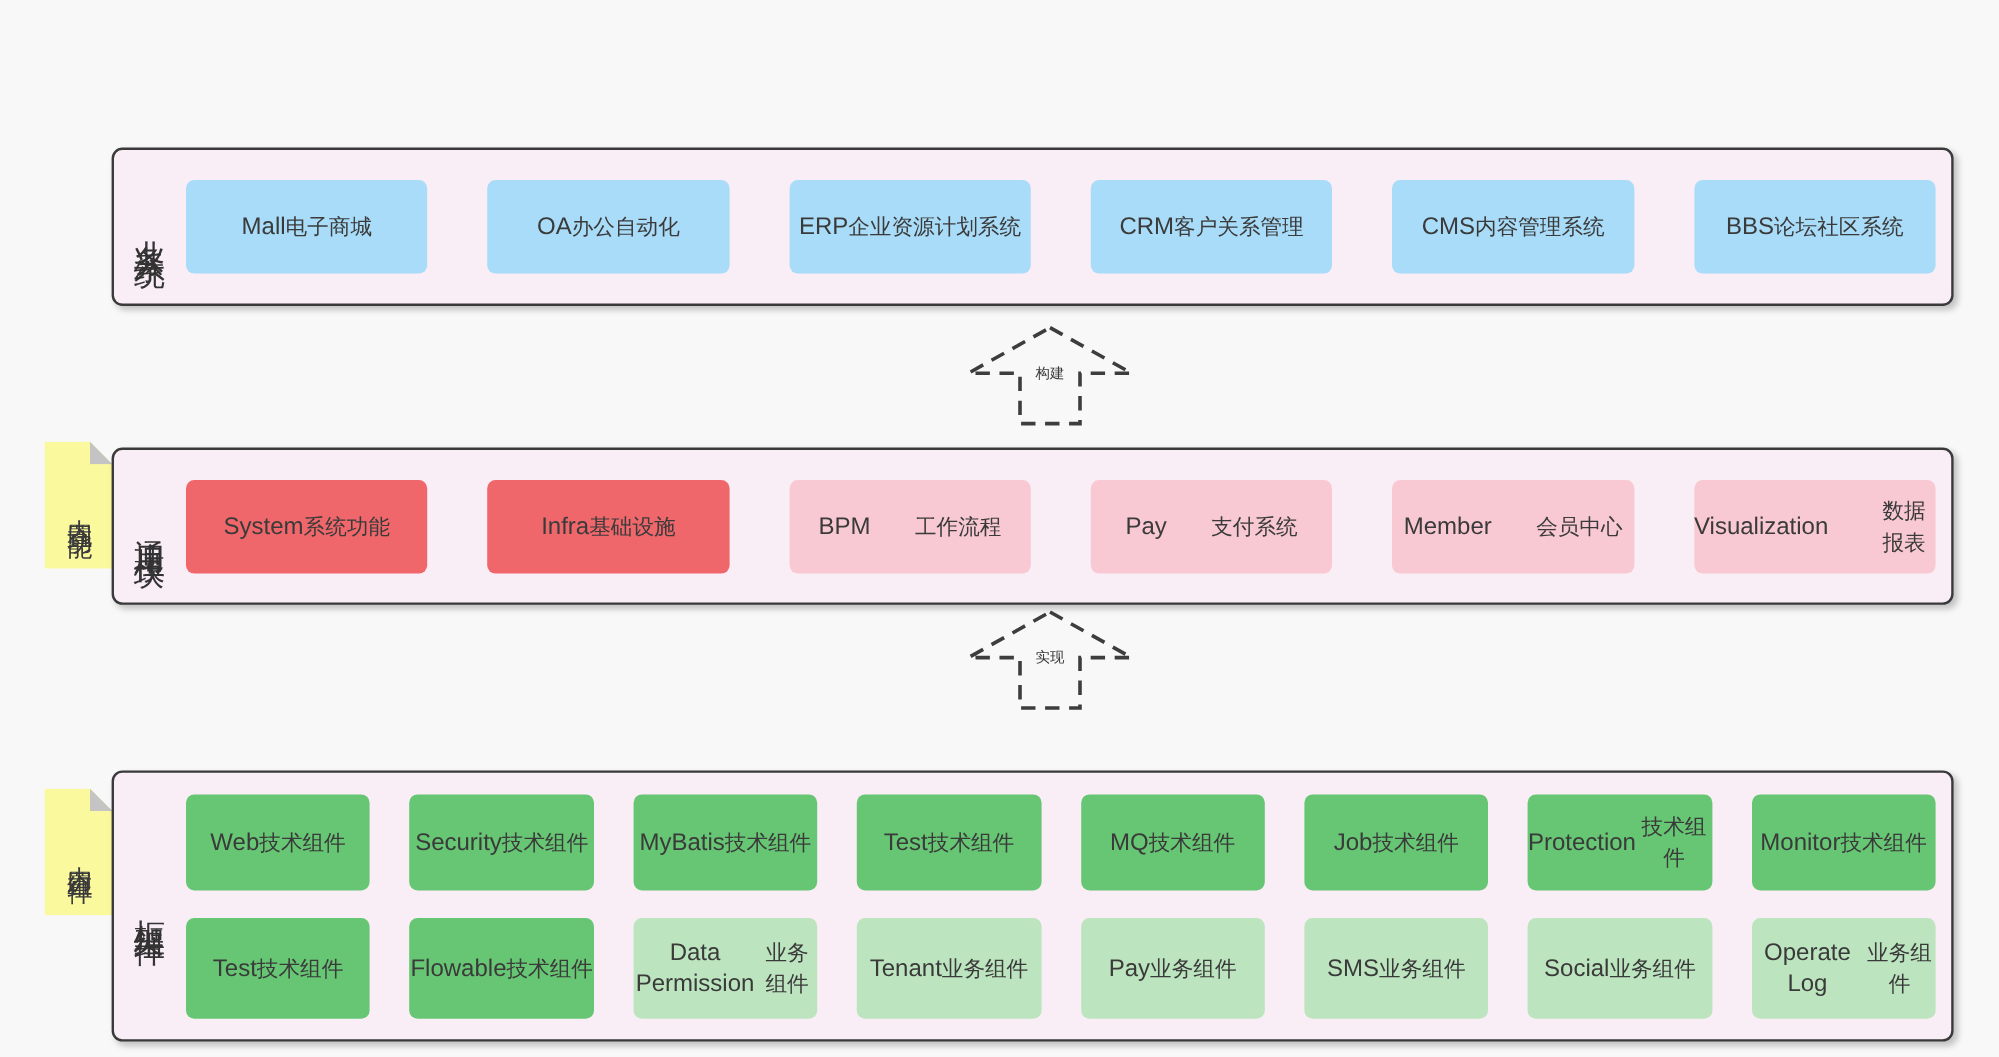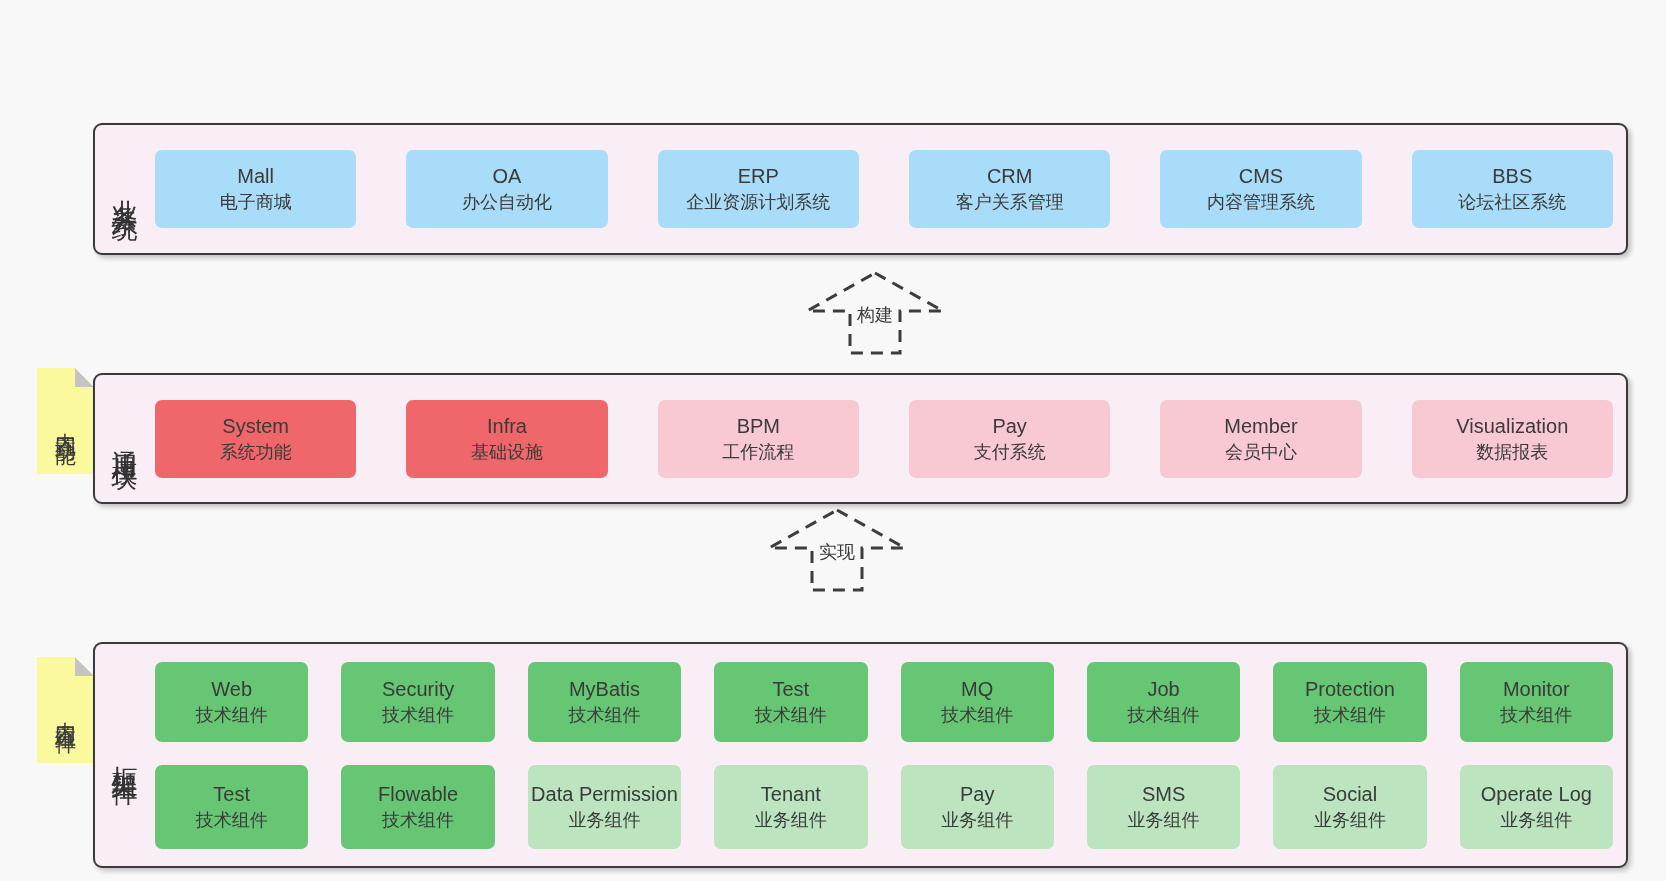--- a/index.html
+++ b/index.html
@@ -27,41 +27,41 @@
     position:absolute;left:60px;right:13px;top:0;bottom:0;
     display:flex;align-items:center;gap:50px;
   }
   .nodes-grid{
     position:absolute;left:60px;right:13px;top:18px;bottom:17px;
     display:flex;flex-direction:column;justify-content:space-between;
   }
   .grid-row{display:flex;gap:33px;}
   .node{
     flex:1;border-radius:7px;
-    display:flex;flex-direction:column;justify-content:center;align-items:center;
+    display:flex;flex-direction:row;justify-content:center;align-items:center;
     text-align:center;line-height:26px;
   }
   .nodes .node{height:78px;}
   .grid-row.r1 .node{height:80px;}
   .grid-row.r2 .node{height:84px;}
   .node-name{font-size:20px;}
   .node-desc{font-size:18px;}
   .blue{background:#a9dcf8;}
   .red{background:#f0676b;}
-  .pink{background:#f9c9d3;}
+  .pink{background:#f9c9d3;gap:37px;}
   .green{background:#66c673;}
   .lgreen{background:#bce4bf;}
   
   .arrow{position:absolute;width:140px;height:84px;}
   #arrow-build{left:805px;top:271px;}
-  #arrow-implement{left:767px;top:508px;}
+  #arrow-implement{left:805px;top:508px;}
   .arrow svg{position:absolute;left:0;top:0;}
   .arrow-label{
     position:absolute;left:50%;top:32px;transform:translateX(-50%);
-    font-size:18px;background:#f8f8f8;padding:0 3px;color:#3a3a3a;white-space:nowrap;
+    font-size:12px;background:#f8f8f8;padding:0 3px;color:#3a3a3a;white-space:nowrap;
   }
   
   .sticky{
     position:absolute;left:37px;width:57px;height:106px;
     background:#fbf99e;
     clip-path:polygon(0 0,calc(100% - 19px) 0,100% 19px,100% 100%,0 100%);
     display:flex;justify-content:center;align-items:center;
     box-sizing:border-box;padding-top:6px;
   }
   #sticky-features{top:368px;}

